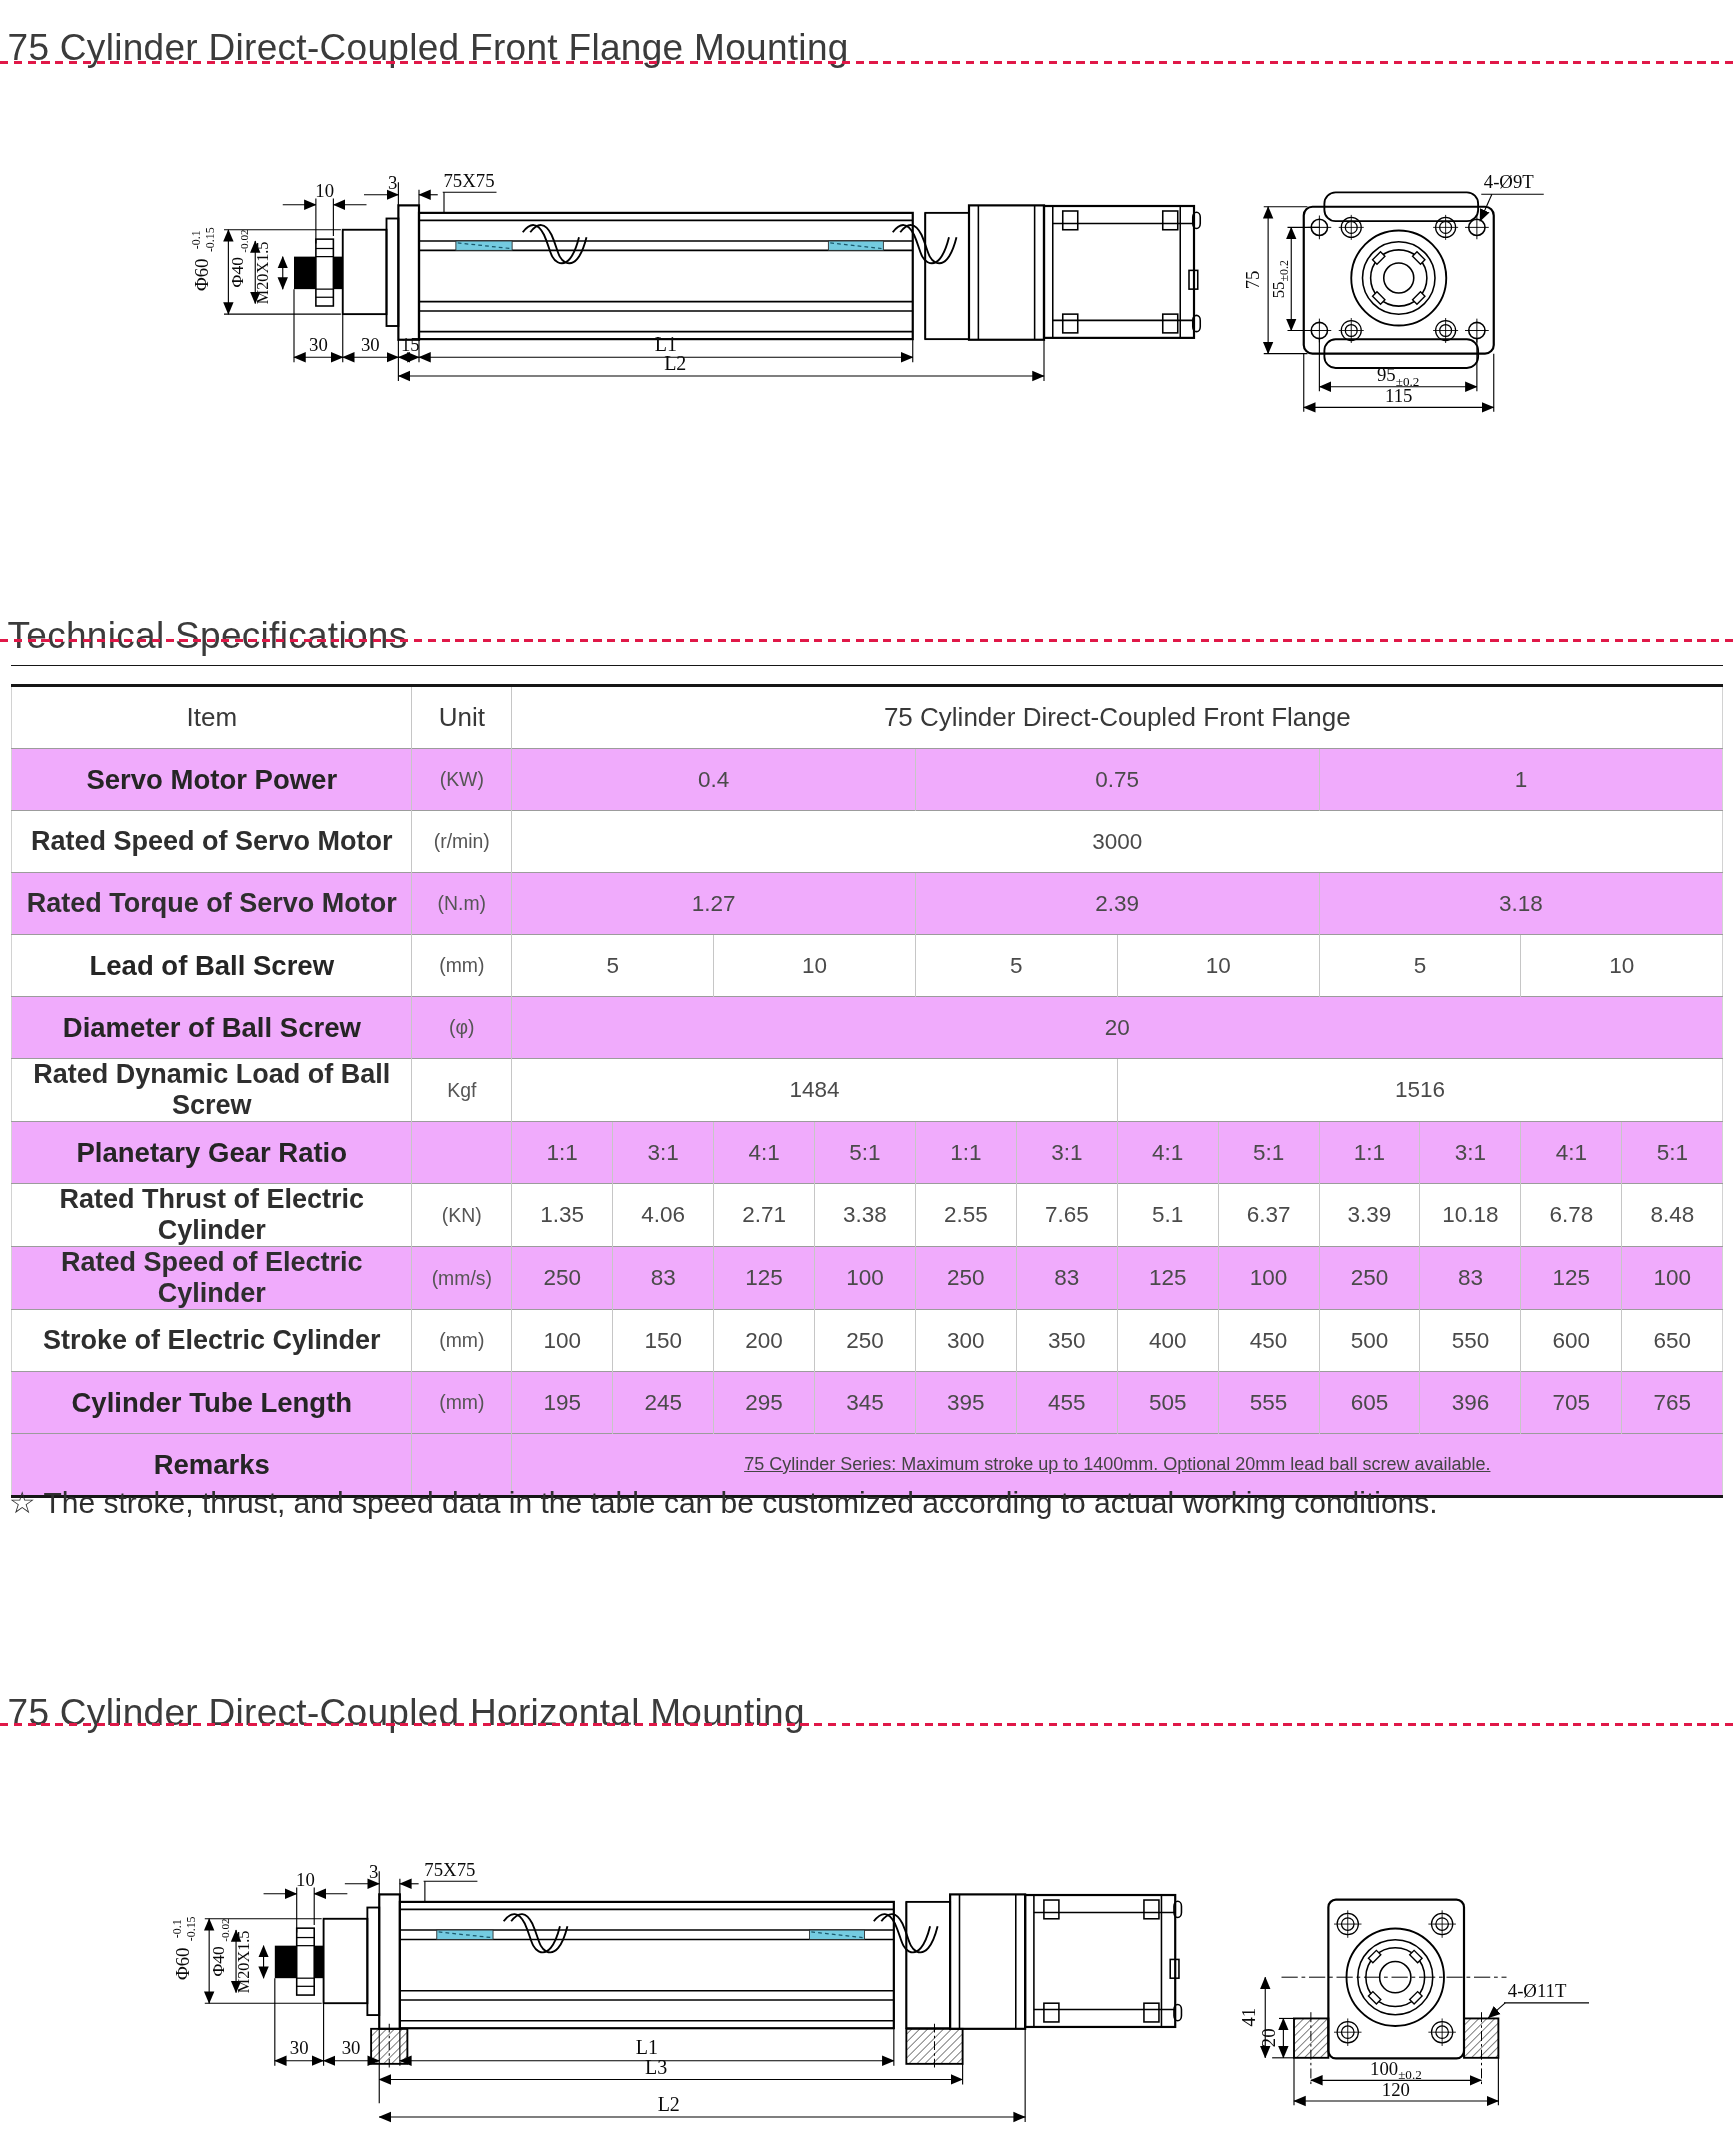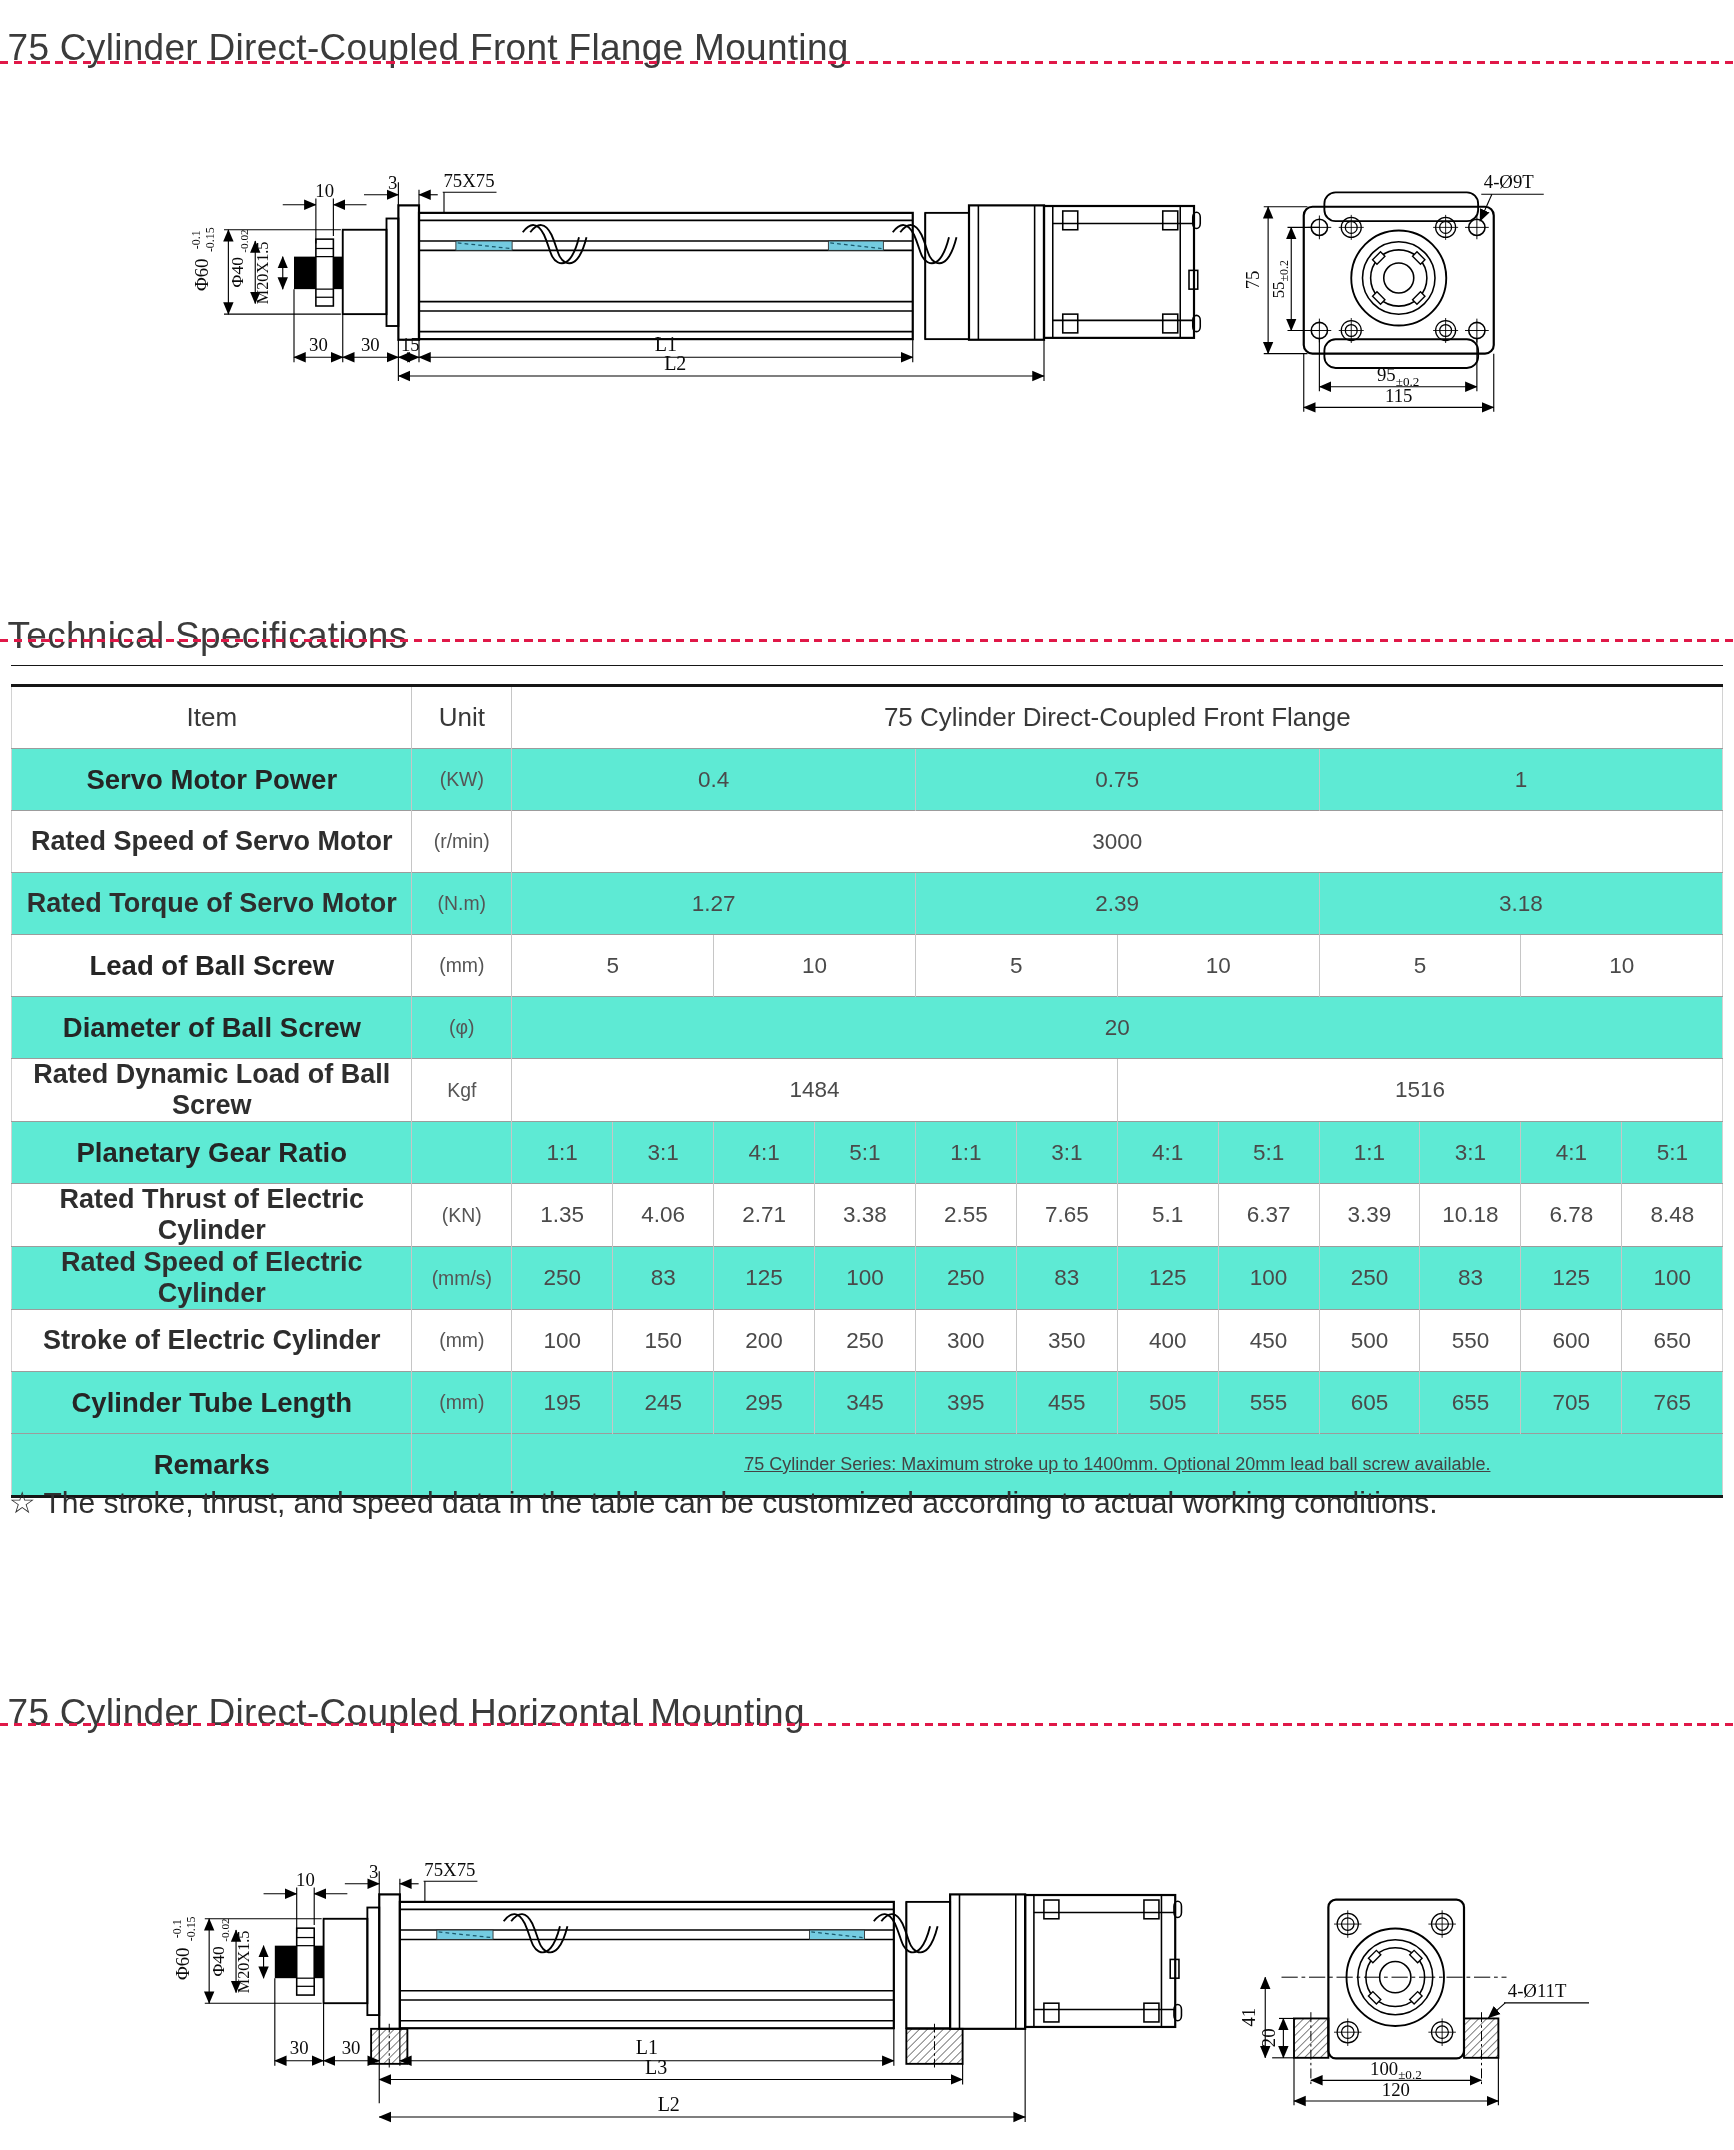--- a/index.html
+++ b/index.html
@@ -6,21 +6,21 @@
   body{width:1734px;height:2151px;position:relative;font-family:"Liberation Sans",sans-serif;color:#3c3c3c;overflow:hidden;}
   .sec-title{position:absolute;left:7.5px;font-size:37px;font-weight:400;color:#3b3b3b;letter-spacing:0.3px;white-space:nowrap;}
   .dash-line{position:absolute;left:0;width:1734px;height:3.1px;
     background:repeating-linear-gradient(90deg,#e01848 0 8.1px,transparent 8.1px 13.8px);}
   
   .spec-wrap{position:absolute;left:11.3px;top:665px;width:1712px;border-top:1.3px solid #161616;padding-top:18px;}
   table.spec{width:100%;border-collapse:collapse;border-top:3.1px solid #161616;border-bottom:3.1px solid #161616;
     border-left:1.3px solid #d2d2d2;border-right:1.3px solid #d2d2d2;table-layout:fixed;}
   table.spec td{height:61px;text-align:center;vertical-align:middle;border-top:1.9px solid #9c9c9c;border-left:1.3px solid #c6c6c6;padding:0 2.5px;}
   table.spec tr td:first-child{border-left:none;}
-  table.spec tr.shade td{background:#5eead4;}
+  table.spec tr.shade td{background:#f0abfc;}
   td.lbl{font-weight:700;font-size:27px;color:#2e2e2e;}
   td.lbl.big{font-size:27.5px;color:#252525;}
   td.hdr{font-weight:400;font-size:26px;color:#383838;border-top:none !important;}
   td.unit{font-size:19.4px;color:#555;}
   td.val{font-size:22.5px;color:#4a4a4a;}
   td.remarks-val{font-size:18px;color:#444;text-decoration:underline;}
   .footnote{position:absolute;left:8.8px;top:1485px;font-size:30px;color:#2f2f2f;}
   
   svg{position:absolute;overflow:visible;}
   svg .ln{stroke:#000;fill:none;}
@@ -373,21 +373,21 @@
           <td class="unit">(mm)</td>
           <td class="val">195</td>
           <td class="val">245</td>
           <td class="val">295</td>
           <td class="val">345</td>
           <td class="val">395</td>
           <td class="val">455</td>
           <td class="val">505</td>
           <td class="val">555</td>
           <td class="val">605</td>
-          <td class="val">655</td>
+          <td class="val">396</td>
           <td class="val">705</td>
           <td class="val">765</td>
         </tr>
         <tr class="shade">
           <td class="lbl big">Remarks</td>
           <td class="unit"></td>
           <td class="remarks-val" colspan="12">75 Cylinder Series: Maximum stroke up to 1400mm. Optional 20mm lead ball screw available.</td>
         </tr>
       </tbody>
 </table>

